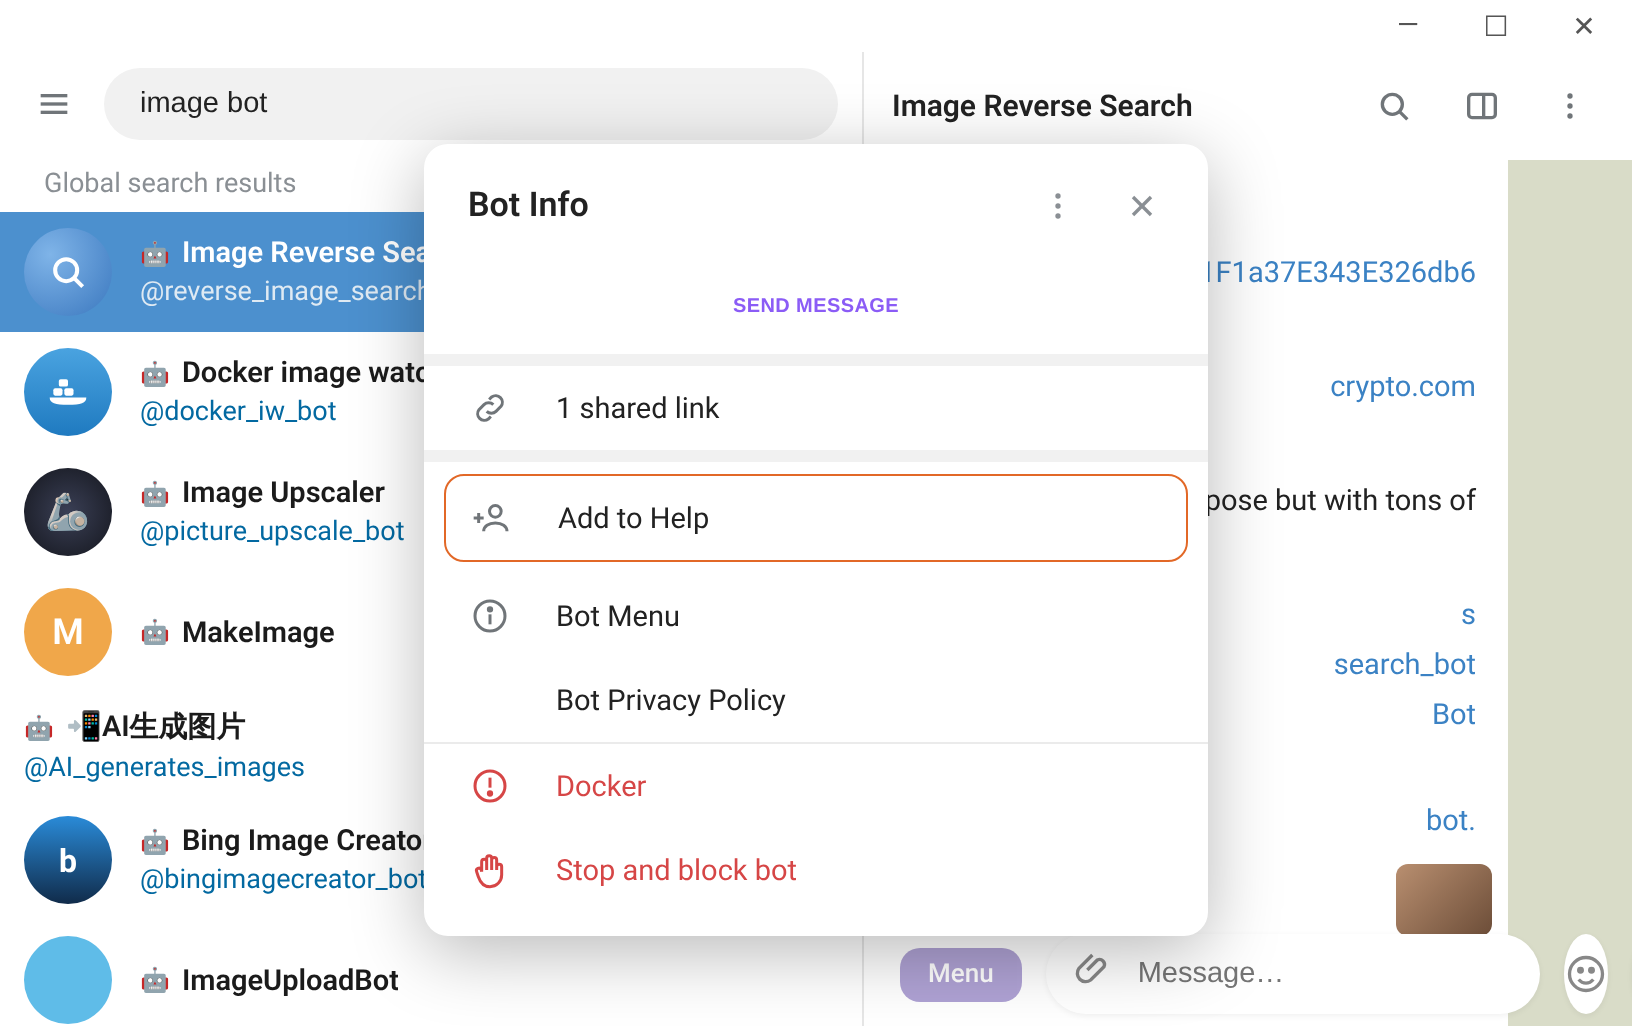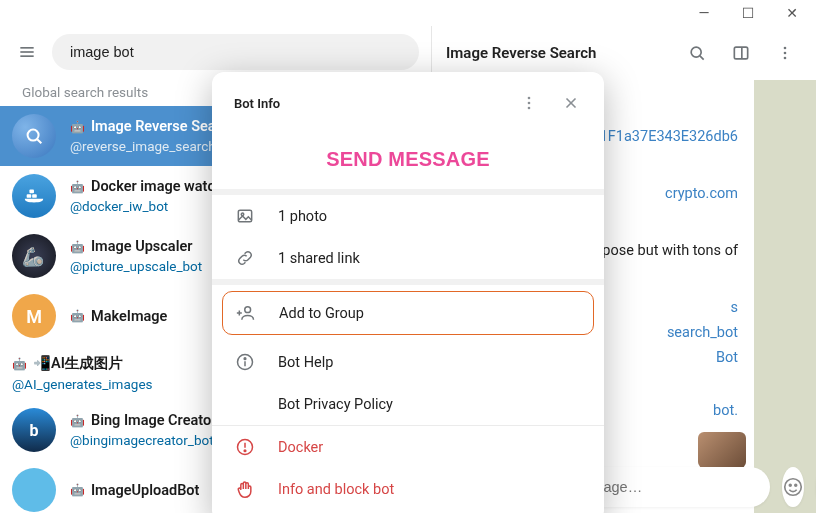--- a/index.html
+++ b/index.html
@@ -66,25 +66,25 @@
   .round-btn { width:40px;height:40px;border-radius:50%;display:flex;align-items:center;justify-content:center;color:#888;background:#fff;box-shadow:0 1px 3px rgba(0,0,0,.06); }
   .menu-btn { background:#8e7cc3; border-radius:10px; padding:6px 14px; color:#fff; font-size:13px; font-weight:500; opacity:.7; }
 
   
   .modal {
     position:absolute; left:212px; top:46px; width:392px; background:#fff;
     border-radius:12px; box-shadow:0 8px 36px rgba(0,0,0,.28);
     z-index:50; padding-bottom:12px;
   }
   .modal-header { display:flex; align-items:center; padding:14px 16px; gap:8px; }
-  .modal-header .m-title { font-size:13px; font-weight:600; flex:1; padding-left:6px; color:#222;}
+  .modal-header .m-title { font-size:17px; font-weight:600; flex:1; padding-left:6px; color:#222;}
   .modal .icon-btn { color:#8a8f94; }
   .send-msg { text-align:center; }
   .send-msg button {
-    border:none; background:none; color:#ec4899; font-weight:600; font-size:20px;
+    border:none; background:none; color:#8b5cf6; font-weight:600; font-size:10px;
     letter-spacing:.2px; padding:14px 0 18px; cursor:pointer;
   }
   .divider { height:1px; background:#ebebeb; }
   .divider.thick { height:6px; background:#f1f1f1; }
   .m-row { display:flex; align-items:center; gap:22px; padding:10px 22px; font-size:14.5px; color:#222; }
   .m-row .ico { width:22px; height:22px; display:flex; align-items:center; justify-content:center; color:#707579; }
   .m-row.highlight { border:1.5px solid #e26827; border-radius:10px; margin:6px 10px; padding:10px 12px; }
   .m-row.danger { color:#d64646; }
   .m-row.danger .ico { color:#d64646; }
   .m-row.indent .ico { visibility:hidden; }
@@ -299,60 +299,50 @@
     </div>
 
     <div class="send-msg">
       <button>SEND MESSAGE</button>
     </div>
     <div class="divider thick"></div>
 
     <div class="m-row">
       <span class="ico">
         <svg width="20" height="20" viewBox="0 0 24 24" fill="none" stroke="currentColor" stroke-width="1.8">
-            <rect x="4" y="5" width="16" height="14" rx="2"></rect>
-            <circle cx="9" cy="10" r="1.5"></circle>
-            <path d="M4 17l5-5 4 4 3-3 4 4"></path>
-          </svg>
-      </span>
-      <span>1 photo</span>
-    </div>
-    <div class="m-row">
-      <span class="ico">
-        <svg width="20" height="20" viewBox="0 0 24 24" fill="none" stroke="currentColor" stroke-width="1.8">
             <path d="M10 14a4 4 0 005.6 0l3-3a4 4 0 00-5.6-5.6l-1.5 1.5"></path>
             <path d="M14 10a4 4 0 00-5.6 0l-3 3a4 4 0 005.6 5.6l1.5-1.5"></path>
           </svg>
       </span>
       <span>1 shared link</span>
     </div>
 
     <div class="divider thick"></div>
 
     <div class="m-row highlight">
       <span class="ico">
         <svg width="20" height="20" viewBox="0 0 24 24" fill="none" stroke="currentColor" stroke-width="1.8">
             <circle cx="14" cy="8" r="3.5"></circle>
             <path d="M7 20c0-3 3-5 7-5s7 2 7 5"></path>
             <line x1="4" y1="9" x2="4" y2="15"></line>
             <line x1="1" y1="12" x2="7" y2="12"></line>
           </svg>
       </span>
-      <span>Add to Group</span>
+      <span>Add to Help</span>
     </div>
 
     <div class="m-row">
       <span class="ico">
         <svg width="20" height="20" viewBox="0 0 24 24" fill="none" stroke="currentColor" stroke-width="1.8">
             <circle cx="12" cy="12" r="9"></circle>
             <line x1="12" y1="11" x2="12" y2="17"></line>
             <circle cx="12" cy="8" r="1" fill="currentColor"></circle>
           </svg>
       </span>
-      <span>Bot Help</span>
+      <span>Bot Menu</span>
     </div>
 
     <div class="m-row indent">
       <span class="ico">.</span>
       <span>Bot Privacy Policy</span>
     </div>
 
     <div class="divider"></div>
 
     <div class="m-row danger">
@@ -365,17 +355,17 @@
       </span>
       <span>Docker</span>
     </div>
 
     <div class="m-row danger">
       <span class="ico">
         <svg width="20" height="20" viewBox="0 0 24 24" fill="none" stroke="currentColor" stroke-width="1.8">
             <path d="M7 13V7a1.5 1.5 0 013 0v5M10 12V5a1.5 1.5 0 013 0v7M13 12V6a1.5 1.5 0 013 0v6M16 12v-2a1.5 1.5 0 013 0v5a7 7 0 01-7 7c-4 0-6-3-7-6l-1-3a1.5 1.5 0 012.7-1.3L7 13"></path>
           </svg>
       </span>
-      <span>Info and block bot</span>
+      <span>Stop and block bot</span>
     </div>
   </div>
 
 </div>
 
 </body></html>

